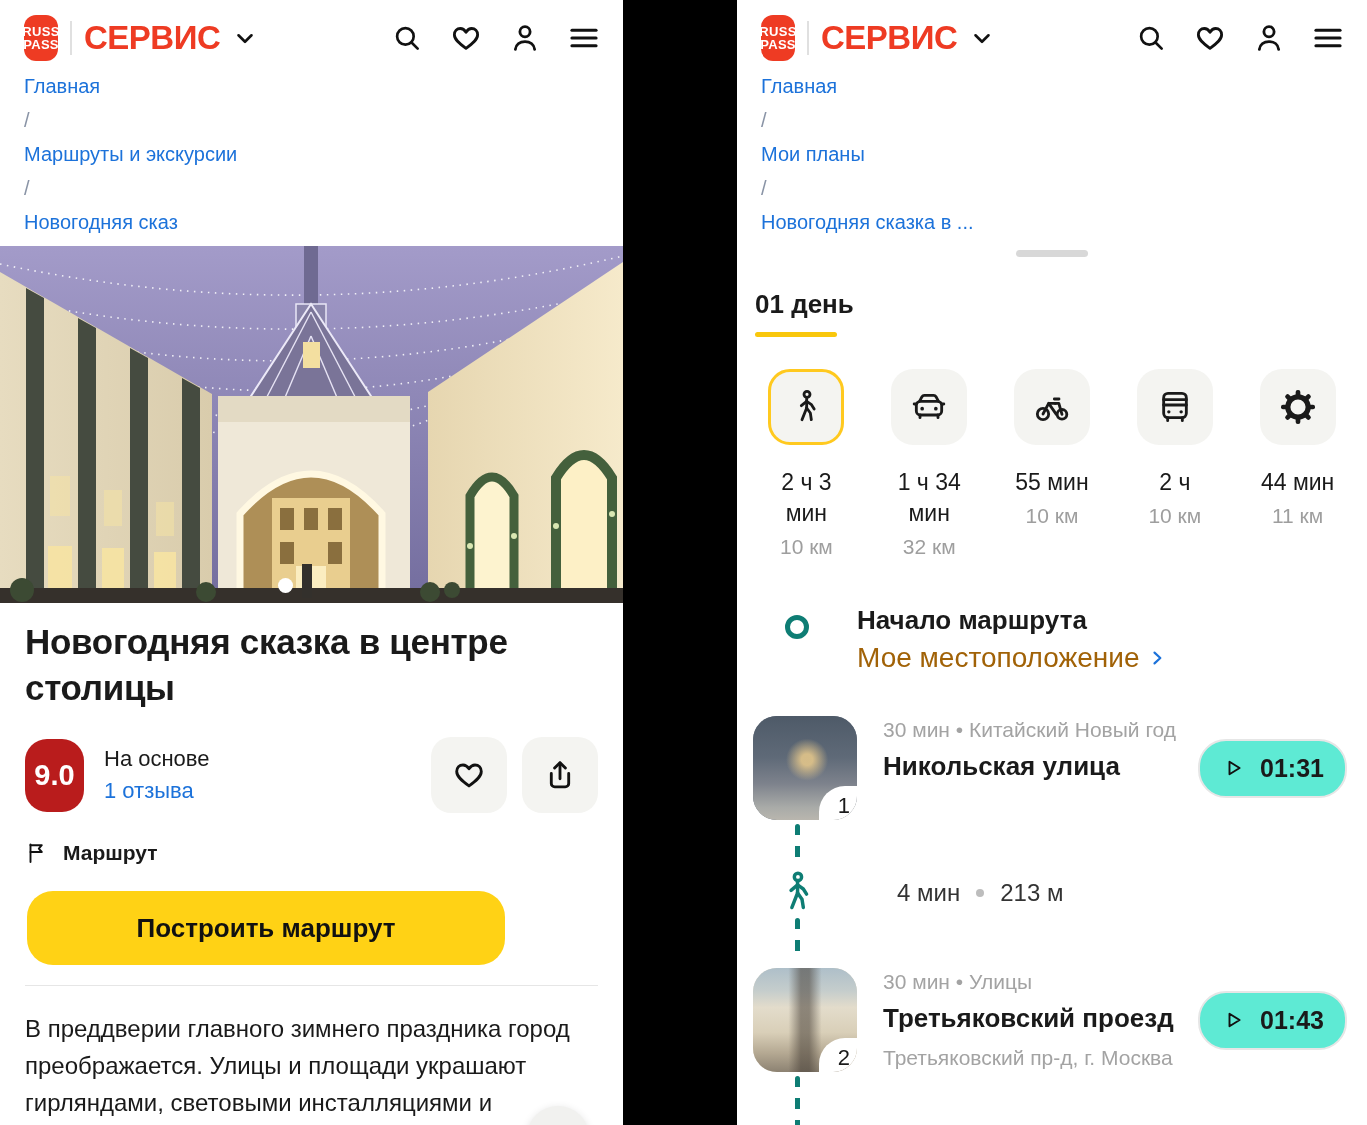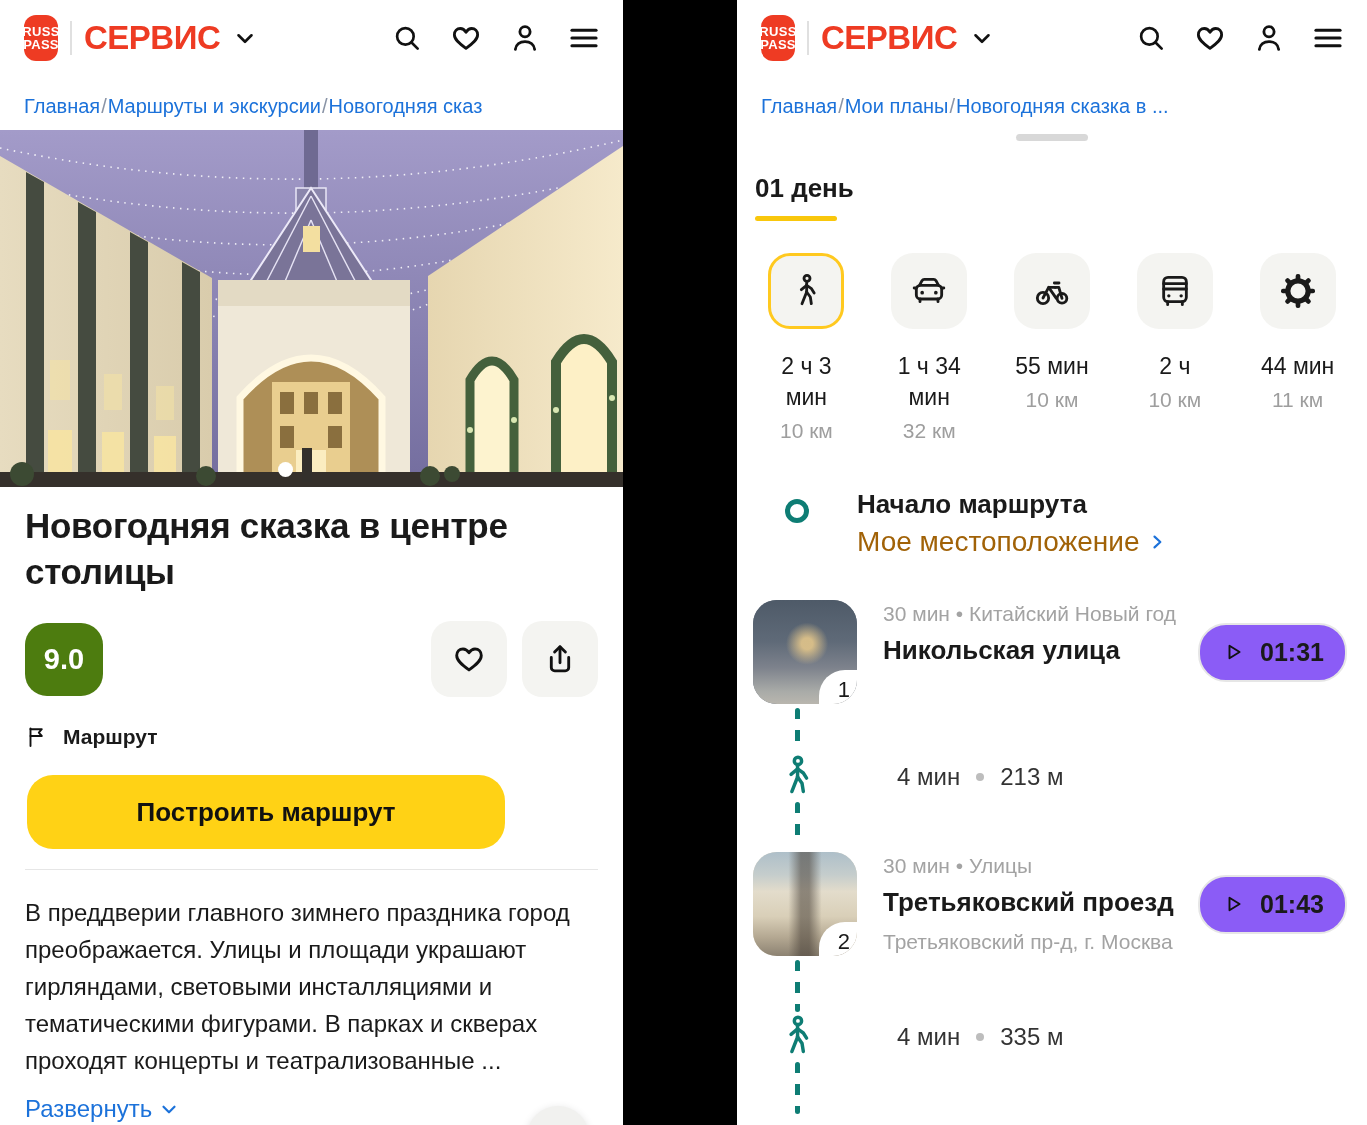--- a/index.html
+++ b/index.html
@@ -14,33 +14,33 @@
   .hdr { height:75px; display:flex; align-items:center; justify-content:space-between; padding:0 22px 0 24px; }
   .brand { display:flex; align-items:center; gap:12px; cursor:pointer; }
   .logo { width:34px; height:46px; border-radius:12px; background:#EE3B23; color:#fff; display:flex; flex-direction:column; align-items:center; justify-content:center; line-height:1; font-weight:bold; font-size:13px; letter-spacing:.3px; }
   .brand-sep { width:2px; height:34px; background:#E0E0E0; }
   .brand-name { color:#EE3B23; font-weight:800; font-size:33px; letter-spacing:-.5px; }
   .hdr-icons { display:flex; align-items:center; gap:25px; }
   .icon-btn { width:34px; height:34px; display:flex; align-items:center; justify-content:center; cursor:pointer; background:none; border:none; }
   svg.ico { display:block; }
 
   
-  .crumbs { padding:0 24px; margin-top:20px; font-size:20px; color:#1C72DA; white-space:nowrap; overflow:hidden; display:flex; gap:1px; align-items:baseline; }
+  .crumbs { padding:0 24px; margin-top:0; font-size:20px; color:#1C72DA; white-space:nowrap; overflow:hidden; display:flex; gap:11px; align-items:baseline;flex-direction:column; }
   .crumbs .sep { color:#8A94A6; }
   .crumbs .crumb { cursor:pointer; flex:0 0 auto; }
 
   
   .hero { position:relative; margin-top:12px; width:623px; height:357px; background:#6f6a9e; }
   .hero svg { display:block; }
   .hero-dot { position:absolute; left:278px; bottom:10px; width:15px; height:15px; border-radius:50%; background:#fff; }
 
   
   .title { margin:16px 25px 0; font-size:35px; line-height:46px; font-weight:bold; color:#1A1A1A; letter-spacing:-.3px; max-width:570px; }
   .rate-row { margin:26px 25px 0; display:flex; align-items:center; }
-  .rate-badge { width:78px; height:73px; border-radius:22px; background:#4d7c0f; color:#fff; font-size:29px; font-weight:bold; display:flex; align-items:center; justify-content:center; }
+  .rate-badge { width:59px; height:73px; border-radius:22px; background:#b91c1c; color:#fff; font-size:29px; font-weight:bold; display:flex; align-items:center; justify-content:center; }
   .rate-txt { margin-left:20px; font-size:22px; line-height:32px; color:#1A1A1A; }
   .rate-txt .lnk { color:#1C72DA; cursor:pointer; }
   .rate-actions { margin-left:auto; display:flex; gap:15px; }
   .sq-btn { width:76px; height:76px; border-radius:20px; background:#F4F4F1; border:none; display:flex; align-items:center; justify-content:center; cursor:pointer; }
   .flag-row { margin:28px 25px 0; display:flex; align-items:center; gap:14px; font-size:21px; font-weight:bold; color:#1A1A1A; }
   .cta { display:block; margin:26px 0 0 27px; width:478px; height:74px; border:none; border-radius:26px; background:#FFD215; color:#111; font-size:26px; font-weight:bold; font-family:inherit; cursor:pointer; }
   .rule { margin:20px 25px 0; height:1px; background:#E6E6E6; }
   .desc { margin:24px 25px 0; width:560px; font-size:24px; line-height:37px; color:#1A1A1A; }
   .expand { margin:16px 25px 0; display:inline-flex; align-items:center; gap:6px; font-size:24px; color:#1C72DA; cursor:pointer; }
   .fab { position:absolute; left:527px; top:1106px; width:62px; height:62px; border-radius:50%; background:#F1F1EF; border:none; display:flex; align-items:center; justify-content:center; cursor:pointer; box-shadow:0 2px 8px rgba(0,0,0,.12); }
@@ -73,21 +73,21 @@
       background-color:#5f6a78;
       background-image:radial-gradient(circle at 52% 42%, rgba(226,197,138,.9) 0 7%, rgba(226,197,138,0) 26%),linear-gradient(180deg,#4e5a68 0%,#5f6a78 40%,#7d828c 65%,#a9aba8 88%,#b9b6ae 100%); }
   .ph2 { background-color:#ded6c4;
       background-image:linear-gradient(90deg, rgba(70,62,54,0) 34%, rgba(70,62,54,.55) 46%, rgba(70,62,54,.55) 54%, rgba(70,62,54,0) 66%),
       linear-gradient(180deg,#aebfc9 0%,#c5cdcc 22%,#e3dccb 38%,#d9cfb8 62%,#b4a892 82%,#8c8272 100%); }
   .num-badge { position:absolute; right:0; bottom:0; width:38px; height:34px; background:#fff; border-top-left-radius:26px; display:flex; align-items:flex-end; justify-content:flex-end; padding:0 7px 1px 0; font-size:22px; color:#1A1A1A; }
   .stop-body { margin-left:26px; padding-top:2px; min-width:0; }
   .meta { font-size:21px; color:#A3A3A3; }
   .stop-title { margin-top:9px; font-size:26px; font-weight:bold; color:#1A1A1A; }
   .addr { margin-top:12px; font-size:21px; color:#A3A3A3; }
-  .audio { margin-left:auto; align-self:center; display:flex; align-items:center; gap:15px; border:2px solid #E6E6E6; border-radius:28px; background:#8b5cf6; padding:13px 21px; cursor:pointer; }
+  .audio { margin-left:auto; align-self:center; display:flex; align-items:center; gap:15px; border:2px solid #E6E6E6; border-radius:28px; background:#5eead4; padding:13px 21px; cursor:pointer; }
   .audio .tm { font-size:25px; font-weight:bold; color:#1A1A1A; }
 
   .seg { display:flex; align-items:center; margin-top:4px; }
   .seg-rail { flex:0 0 120px; display:flex; flex-direction:column; align-items:center; }
   .dash { width:5px; border-radius:3px; background:repeating-linear-gradient(180deg,#0E7D74 0 11px,transparent 11px 22px); }
   .d-top { height:44px; } .d-bot { height:44px; }
   .d-tall { height:52px; }
   .seg-txt { margin-left:40px; display:flex; align-items:center; gap:16px; font-size:24px; color:#333; }
   .seg-dot { width:8px; height:8px; border-radius:50%; background:#BDBDBD; }
 </style>
@@ -244,20 +244,24 @@
         </g>
         <rect x="302" y="318" width="10" height="34" fill="#33302C"></rect>
       </svg>
       <div class="hero-dot"></div>
     </div>
 
     <h1 class="title">Новогодняя сказка в центре столицы</h1>
 
     <div class="rate-row">
       <div class="rate-badge">9.0</div>
+      <div class="rate-txt">
+        <div>На основе</div>
+        <div class="lnk">1 отзыва</div>
+      </div>
       <div class="rate-actions">
         <button class="sq-btn">
           <span>
               <svg class="ico" width="36" height="36" viewBox="0 0 24 24" fill="none" stroke="#111" stroke-width="1.9" stroke-linecap="round" stroke-linejoin="round">
                 <path d="M12 19.3C7.8 16.3 3.8 13.3 3.8 9.7 3.8 7.2 5.6 5.3 8 5.3c1.7 0 3 1 4 2.6 1-1.6 2.3-2.6 4-2.6 2.4 0 4.2 1.9 4.2 4.4 0 3.6-4 6.6-8.2 9.6z"></path>
               </svg>
             </span>
         </button>
         <button class="sq-btn">
           <span>

